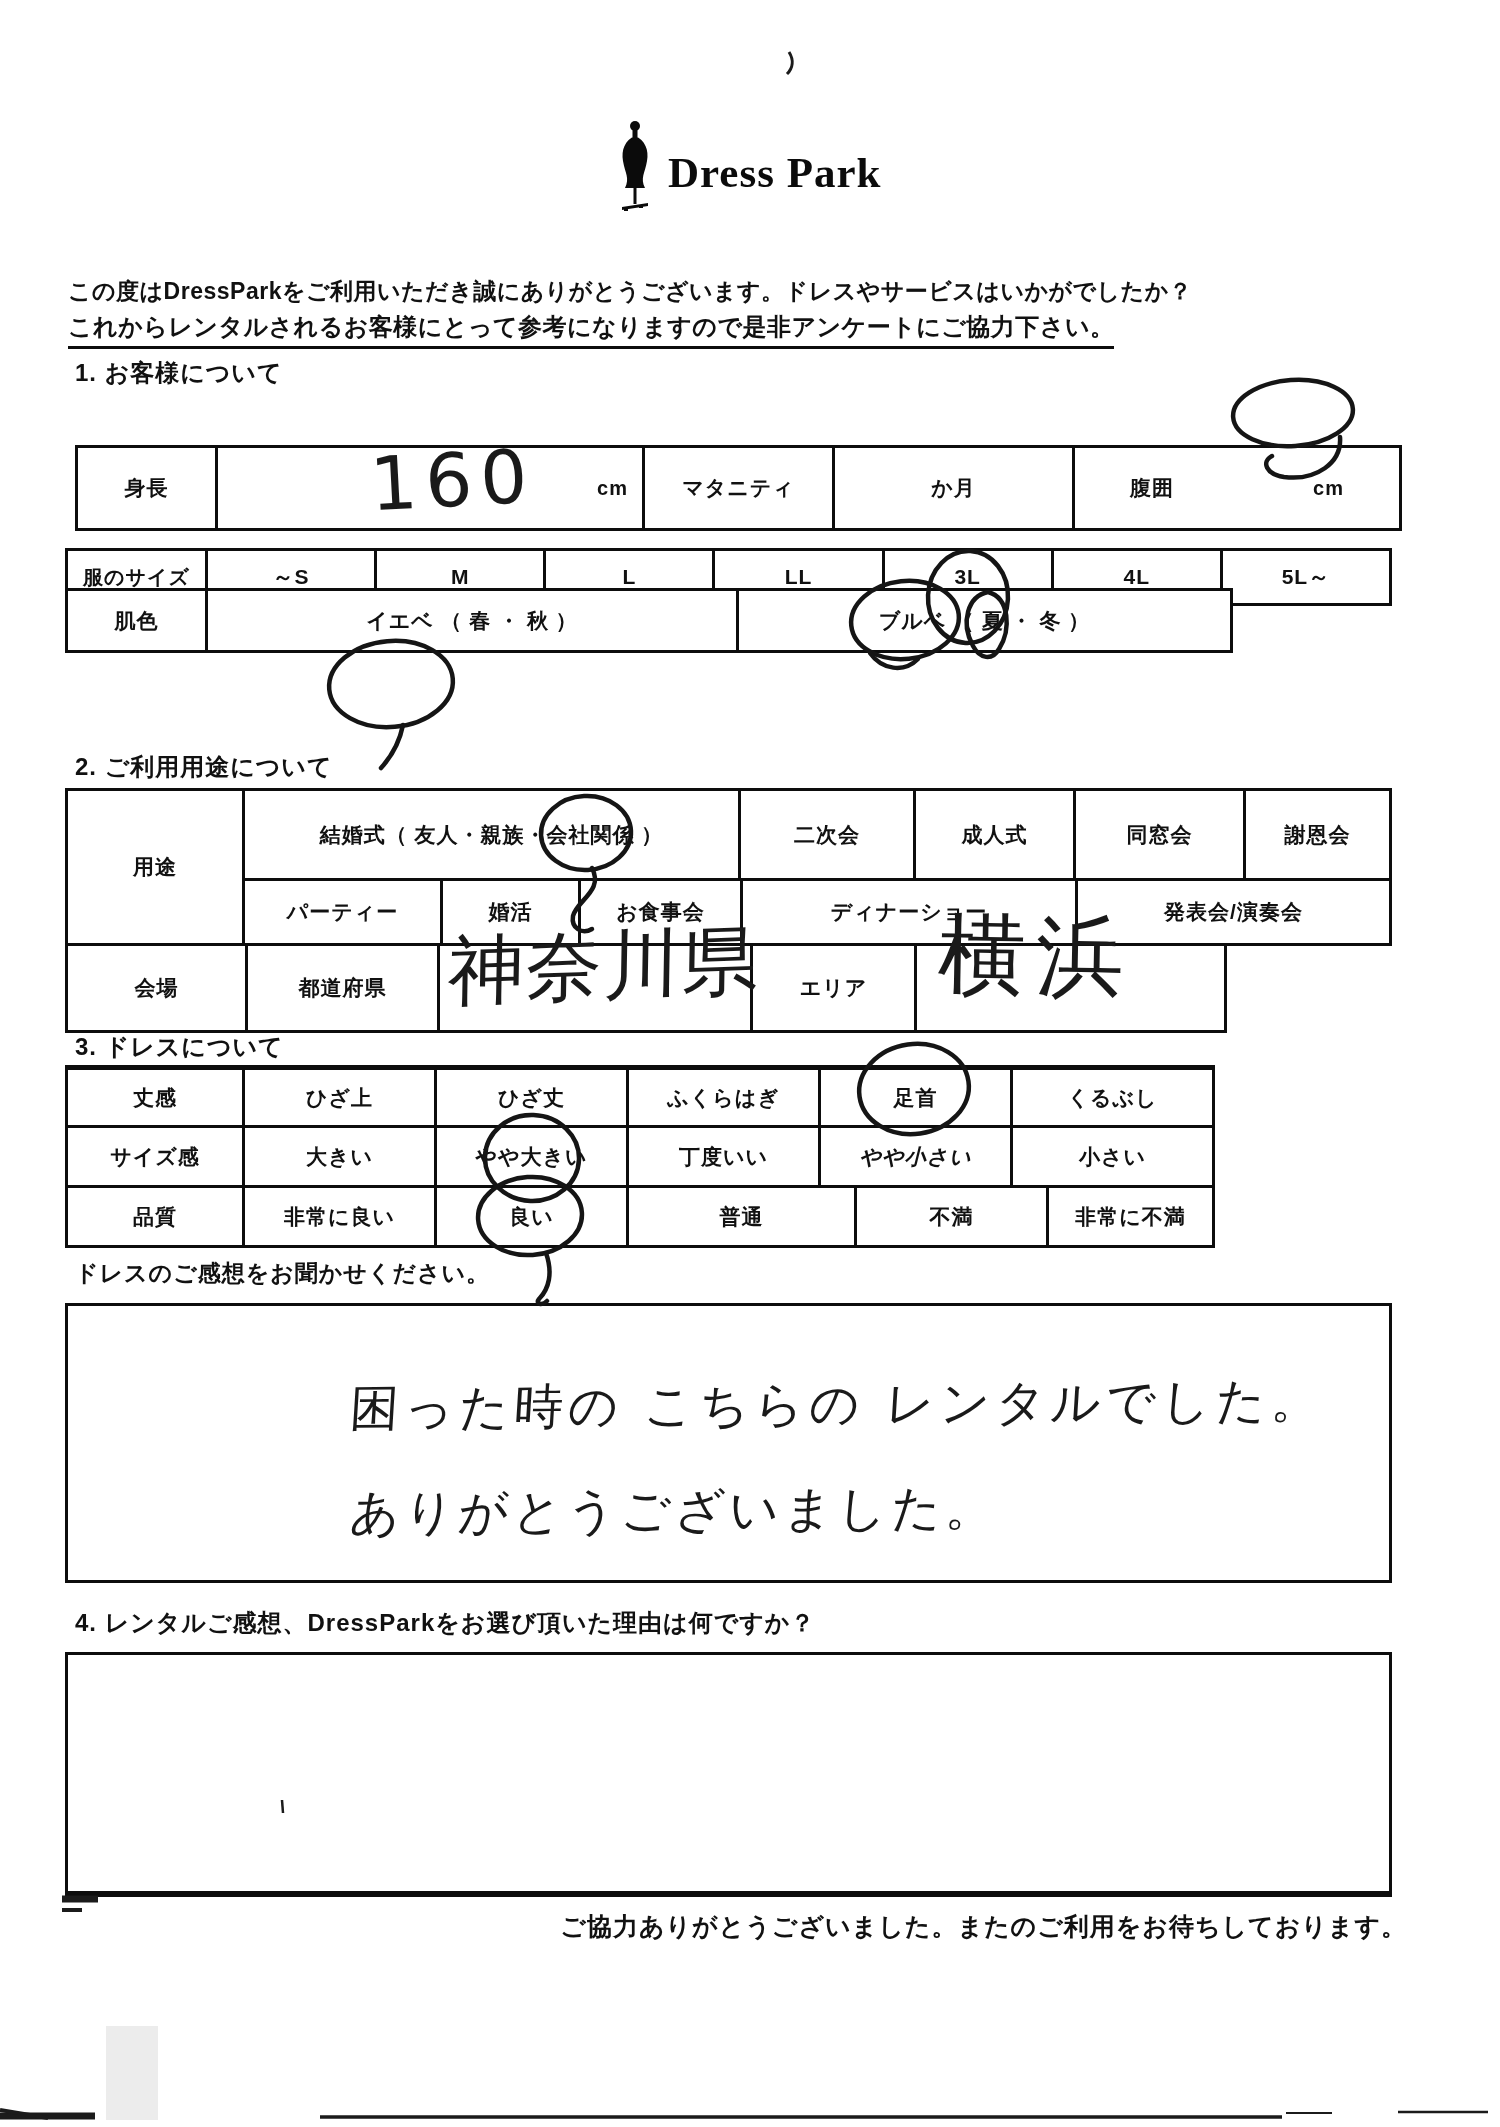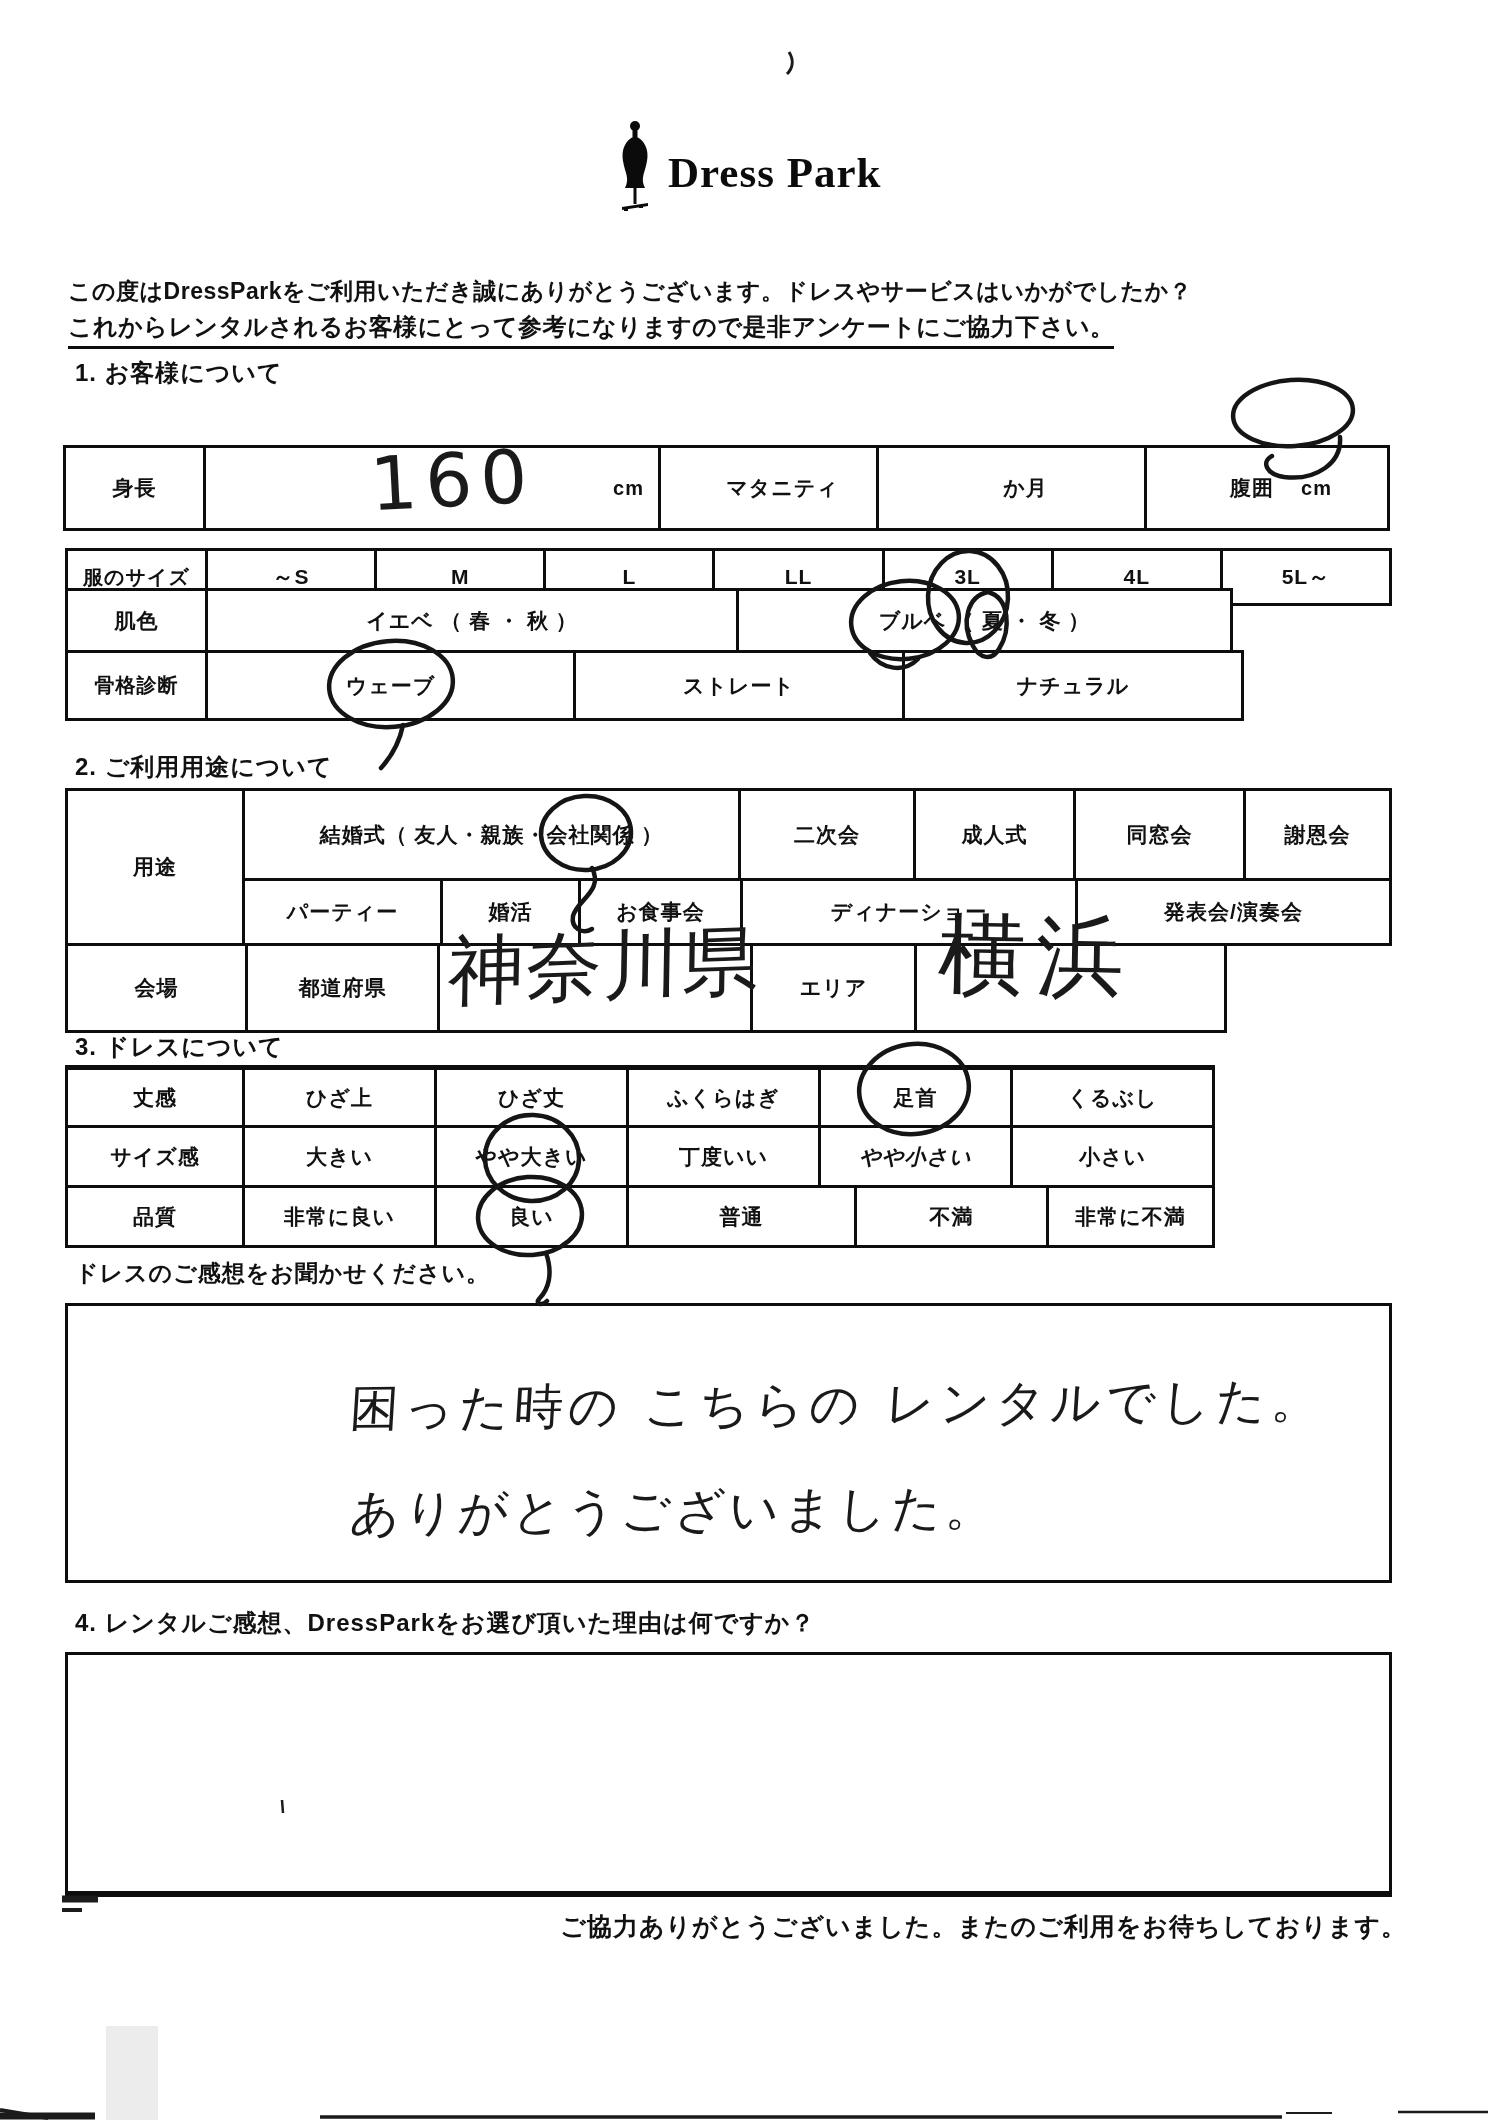--- a/index.html
+++ b/index.html
@@ -46,21 +46,21 @@
     </svg>
     <span class="brand">Dress Park</span>
   </div>
 
   <div class="intro1">この度はDressParkをご利用いただき誠にありがとうございます。ドレスやサービスはいかがでしたか？</div>
   <div class="intro2">これからレンタルされるお客様にとって参考になりますので是非アンケートにご協力下さい。</div>
 
   <div class="head" style="left:75px;top:357px;">1. お客様について</div>
 
 
-  <div class="trow" style="left:63px;top:445px;width:1327px;height:86px;gap:28px;">
+  <div class="trow" style="left:75px;top:445px;width:1327px;height:86px;">
     <div class="tc" style="width:140px;">身長</div>
     <div class="tc" style="width:427px;justify-content:flex-end;padding-right:14px;">
       <span style="font-size:20px;">cm</span>
     </div>
     <div class="tc" style="width:190px;">マタニティ</div>
     <div class="tc" style="width:240px;">か月</div>
     <div class="tc grow" style="justify-content:space-between;padding:0 55px;">
       <span>腹囲</span>
       <span style="font-size:20px;">cm</span>
     </div>
@@ -76,26 +76,20 @@
     <div class="tc grow">4L</div>
     <div class="tc grow">5L～</div>
   </div>
 
   <div class="trow" style="left:65px;top:588px;width:1168px;height:65px;">
     <div class="tc" style="width:140px;">肌色</div>
     <div class="tc" style="width:531px;">イエベ （ 春 ・ 秋 ）</div>
     <div class="tc grow">ブルベ （ 夏 ・ 冬 ）</div>
   </div>
 
-  <div class="trow" style="left:65px;top:650px;width:1179px;height:71px;">
-    <div class="tc" style="width:140px;font-size:20px;">骨格診断</div>
-    <div class="tc" style="width:368px;">ウェーブ</div>
-    <div class="tc" style="width:329px;">ストレート</div>
-    <div class="tc grow">ナチュラル</div>
-  </div>
 
   <div class="head" style="left:75px;top:751px;">2. ご利用用途について</div>
 
   <div class="trow" style="left:65px;top:788px;width:180px;height:158px;">
     <div class="tc grow" style="border-right:none;">用途</div>
   </div>
   <div class="trow" style="left:242px;top:788px;width:1150px;height:93px;">
     <div class="tc" style="width:496px;">結婚式（ 友人・親族・会社関係 ）</div>
     <div class="tc" style="width:175px;">二次会</div>
     <div class="tc" style="width:160px;">成人式</div>

